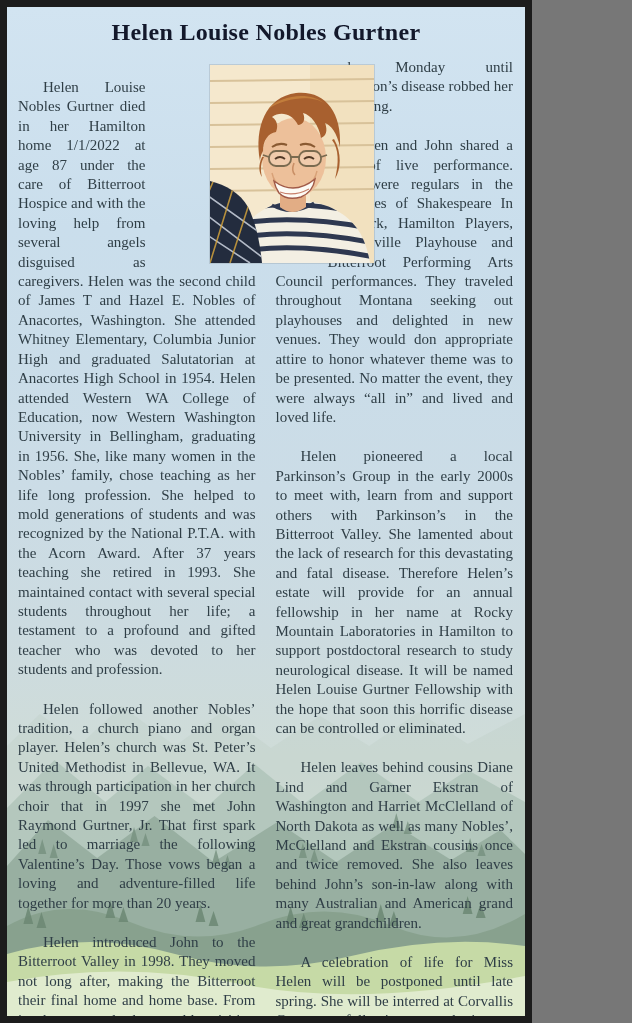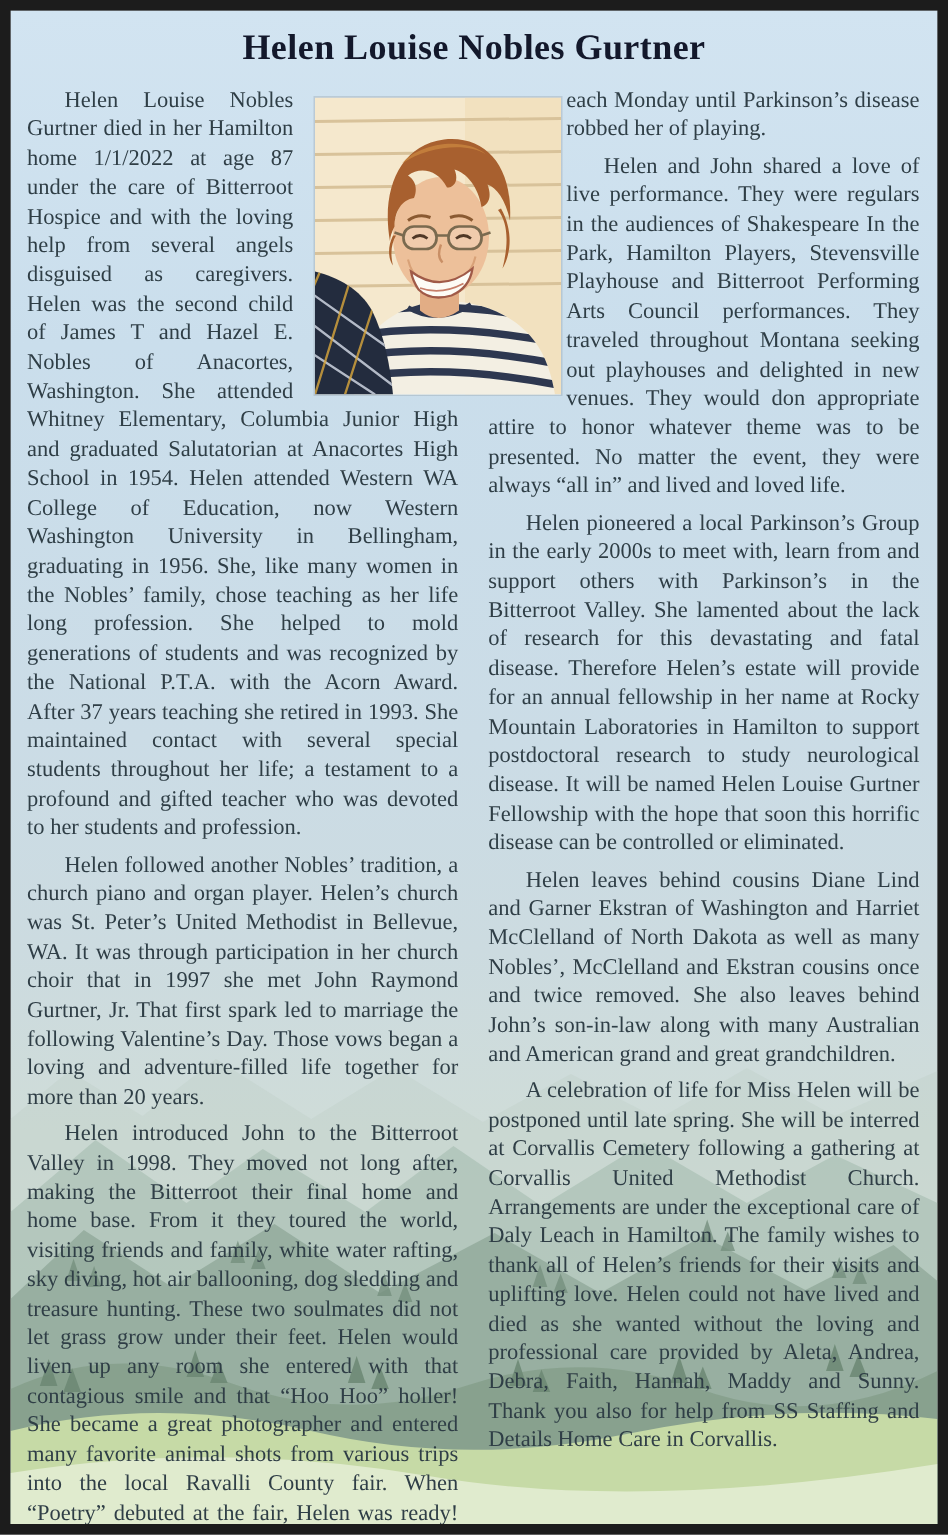--- a/index.html
+++ b/index.html
@@ -1,18 +1,18 @@
 <!DOCTYPE html>
 <html><head>
 <meta charset="utf-8">
 <style>
   html,body{margin:0;padding:0;background:#777;}
   .page{
     position:relative;
-    width:632px;height:1023px;
+    width:532px;height:1023px;
     box-sizing:border-box;
     border:7px solid #1c1c1c;
     background:linear-gradient(180deg,#d2e4f1 0%,#cadeec 22%,#cbdce6 48%,#ccdbe0 62%,#cfdcd8 74%,#d5e0d6 84%);
     overflow:hidden;
     font-family:"Liberation Serif","DejaVu Serif",serif;
   }
   .bg-art{position:absolute;left:0;right:0;bottom:0;height:420px;pointer-events:none;}
   .bg-art svg{display:block;width:100%;height:100%;}
   h1.title{
     position:relative;z-index:2;
@@ -27,21 +27,21 @@
     margin:7px 12px 0 11px;
   }
   .col{flex:1 1 0;min-width:0;}
   .para{
     margin:0 0 5px 0;
     font-size:15px;line-height:19.4px;
     color:#2f3e46;
     text-align:justify;
     text-justify:inter-word;
   }
-  .para.indent{text-indent:25px;}
+  .para.indent{text-indent:25px;margin-top:20px;}
   .wrap-spacer-left{float:right;width:110px;height:202px;}
   .wrap-spacer-right{float:left;width:52px;height:202px;}
   .photo{
     position:absolute;z-index:3;
     left:203px;top:58px;width:164px;height:198px;
     box-shadow:0 0 0 1px rgba(120,130,140,.25);
   }
   .photo svg{display:block;width:100%;height:100%;}
 </style>
 </head>

